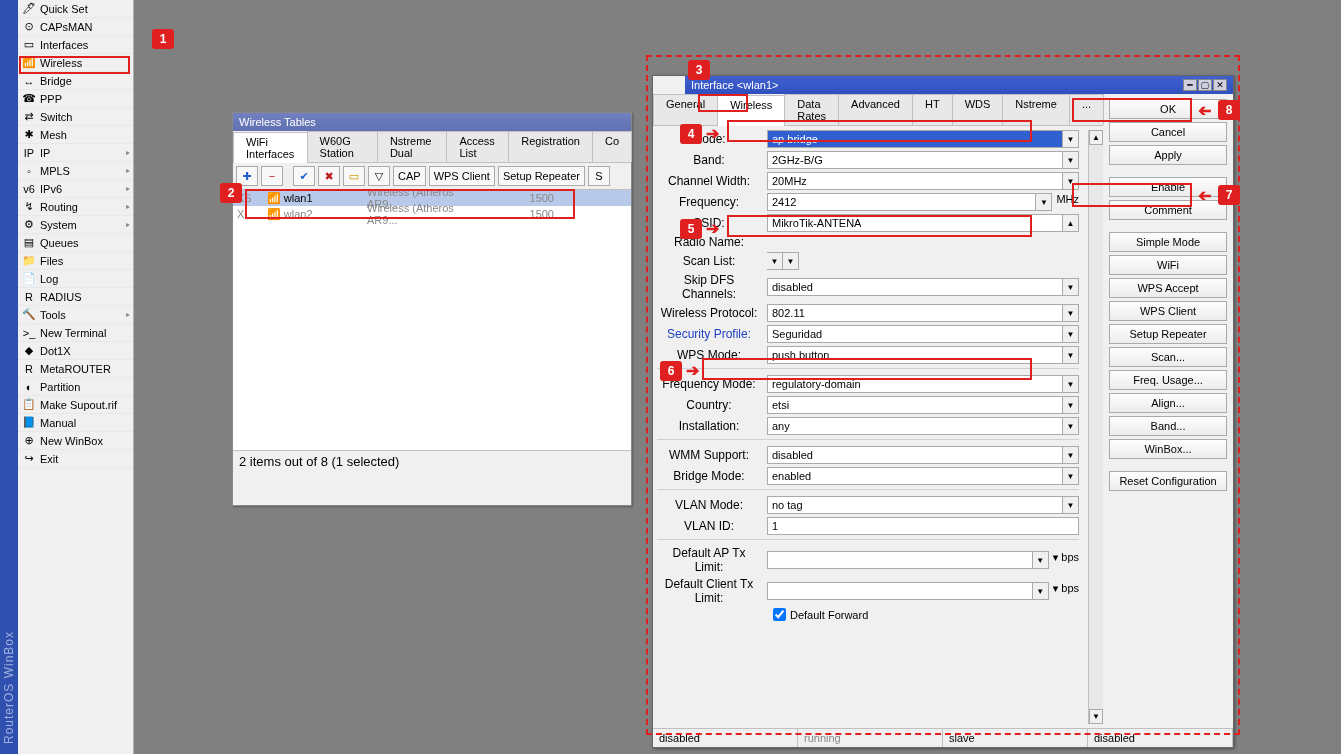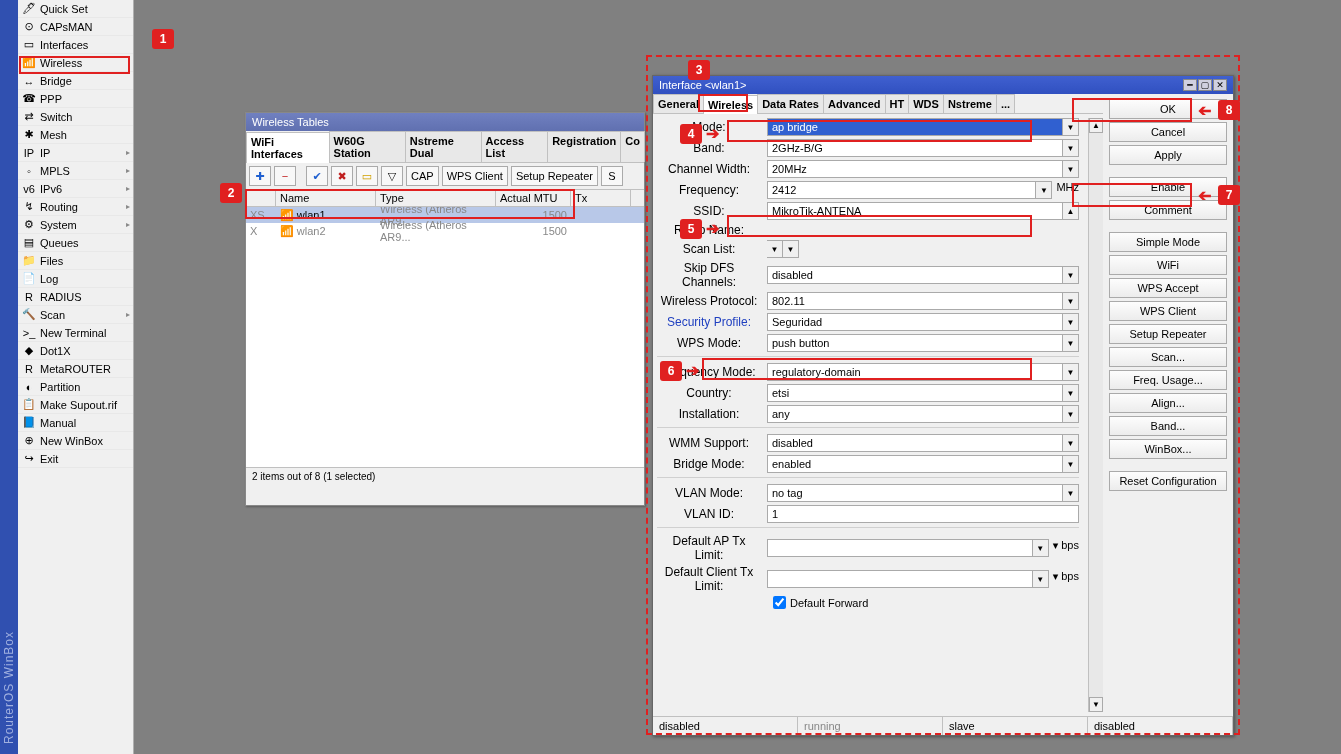--- a/index.html
+++ b/index.html
@@ -15,35 +15,35 @@
 .sidebar-item .chev { position: absolute; right: 3px; color: #888; font-size: 8px; }
 
 
 .callout { position: absolute; background: #e02020; color: #fff; font-weight: bold; width: 22px; height: 20px; border-radius: 3px; display: flex; align-items: center; justify-content: center; font-size: 12px; z-index: 200; }
 .redbox { position: absolute; border: 2px solid #e02020; z-index: 190; pointer-events:none;}
 .arrow-r { position: absolute; color: #e02020; font-size: 16px; font-weight: bold; z-index: 195;}
 
 
 .win { position: absolute; background: #f0f0f0; border: 1px solid #888; box-shadow: 1px 1px 2px rgba(0,0,0,0.3); }
 .win-title { background: linear-gradient(#7080c0,#6070b0); color: #fff; height: 18px; display: flex; align-items: center; padding: 0 6px; font-size: 11px;}
-.win-title.active { background: linear-gradient(#4060d0,#3050c0);}
+.win-title.active { background: linear-gradient(#4060d0,#3050c0); margin-left: 32px;}
 .win-title .wt-btns { margin-left: auto; display: flex; gap: 1px;}
 .win-title .wt-btns span { width: 14px; height: 12px; background: #d0d0e0; border:1px solid #888; font-size: 9px; display:flex; align-items:center; justify-content:center; color:#000;}
 .tabbar { display: flex; background: #f0f0f0; border-bottom: 1px solid #c0c0c0; }
-.tab { padding: 3px 4px; border: 1px solid #c0c0c0; border-bottom: none; background: #e8e8e8; margin-right: -1px; cursor:pointer; font-size:11px;font-weight:bold;}
+.tab { padding: 3px 12px; border: 1px solid #c0c0c0; border-bottom: none; background: #e8e8e8; margin-right: -1px; cursor:pointer; font-size:11px;}
 .tab.active { background: #fff; position: relative; top: 1px; }
 .toolbar { display: flex; gap: 3px; padding: 3px; align-items: center; background: #f0f0f0; border-bottom:1px solid #c0c0c0;}
 .tbtn { min-width: 22px; height: 20px; border: 1px solid #aaa; background: #f8f8f8; display:flex;align-items:center;justify-content:center;padding:0 4px;cursor:pointer;font-size:11px;}
 .table-head { display: flex; background: #f0f0f0; border-bottom:1px solid #c0c0c0; }
 .th { border-right: 1px solid #c0c0c0; padding: 2px 4px; font-size: 11px; }
 .table-body { background: #fff; height: 260px; overflow: auto;}
 .tr { display:flex; height: 16px; align-items:center;}
 .tr.sel { background: #b8c8e8;}
 .td { padding: 0 4px; overflow:hidden; font-size:11px;}
-.statusbar { border-top:1px solid #c0c0c0; padding: 3px 6px; background: #f0f0f0; font-size: 10px;}
+.statusbar { border-top:1px solid #c0c0c0; padding: 3px 6px; background: #f0f0f0; font-size: 13px;}
 
 
 .dialog { position: absolute; background: #f0f0f0; border: 1px solid #666; box-shadow: 1px 1px 3px rgba(0,0,0,0.4);}
 .dlg-body { display: flex; }
 .dlg-left { flex: 1; }
 .dlg-right { width: 130px; padding: 5px 6px; display:flex; flex-direction:column; gap: 3px;}
 .dlg-right .gap { height: 6px;}
 .btn { height: 20px; border: 1px solid #aaa; background: linear-gradient(#fdfdfd,#ececec); display:flex;align-items:center;justify-content:center;cursor:pointer; font-size:11px;}
 .form-area { padding: 4px 8px 4px 4px; height: 602px; overflow:hidden; position:relative;}
 .form-scroll { overflow:auto; height: 600px; padding-right: 16px;}
@@ -139,21 +139,21 @@
     <div class="sidebar-item">
       <span class="icon">📄</span>
       <span>Log</span>
     </div>
     <div class="sidebar-item">
       <span class="icon">R</span>
       <span>RADIUS</span>
     </div>
     <div class="sidebar-item">
       <span class="icon">🔨</span>
-      <span>Scan</span>
+      <span>Tools</span>
       <span class="chev">▸</span>
     </div>
     <div class="sidebar-item">
       <span class="icon">&gt;_</span>
       <span>New Terminal</span>
     </div>
     <div class="sidebar-item">
       <span class="icon">◆</span>
       <span>Dot1X</span>
     </div>
@@ -179,21 +179,21 @@
     </div>
     <div class="sidebar-item">
       <span class="icon">↪</span>
       <span>Exit</span>
     </div>
   </div>
 
 <div class="redbox" style="left:19px;top:56px;width:111px;height:18px;"></div>
 <div class="callout" style="left:152px;top:29px;">1</div>
 
-<div class="win" style="left:245px;top:112px;width:400px;height:394px;">
+<div class="win" style="left:232px;top:112px;width:400px;height:394px;">
   <div class="win-title">
       <span>Wireless Tables</span>
     </div>
   <div class="tabbar" id="wtabs">
       <div class="tab active">WiFi Interfaces</div>
       <div class="tab">W60G Station</div>
       <div class="tab">Nstreme Dual</div>
       <div class="tab">Access List</div>
       <div class="tab">Registration</div>
       <div class="tab">Co</div>
@@ -203,27 +203,20 @@
       <div class="tbtn" style="color: rgb(192, 32, 32);">−</div>
       <div style="width: 4px;"></div>
       <div class="tbtn" style="color: rgb(32, 96, 208);">✔</div>
       <div class="tbtn" style="color: rgb(192, 32, 32);">✖</div>
       <div class="tbtn" style="color: rgb(208, 160, 0);">▭</div>
       <div class="tbtn">▽</div>
       <div class="tbtn">CAP</div>
       <div class="tbtn">WPS Client</div>
       <div class="tbtn">Setup Repeater</div>
       <div class="tbtn">S</div>
-    </div>
-  <div class="table-head" id="whead">
-      <div class="th" style="width: 30px;"></div>
-      <div class="th" style="width: 100px;">Name</div>
-      <div class="th" style="width: 120px;">Type</div>
-      <div class="th" style="width: 75px;">Actual MTU</div>
-      <div class="th" style="width: 60px;">Tx</div>
     </div>
   <div class="table-body" id="wbody">
       <div class="tr sel">
         <div class="td" style="width: 30px; color: rgb(136, 136, 136);">XS</div>
         <div class="td" style="width: 100px; color: rgb(0, 0, 0);">📶 wlan1</div>
         <div class="td" style="width: 120px; color: rgb(136, 136, 136);">Wireless (Atheros AR9...</div>
         <div class="td" style="width: 75px; text-align: right; color: rgb(136, 136, 136);">1500</div>
         <div class="td" style="width: 60px;"></div>
       </div>
       <div class="tr">

